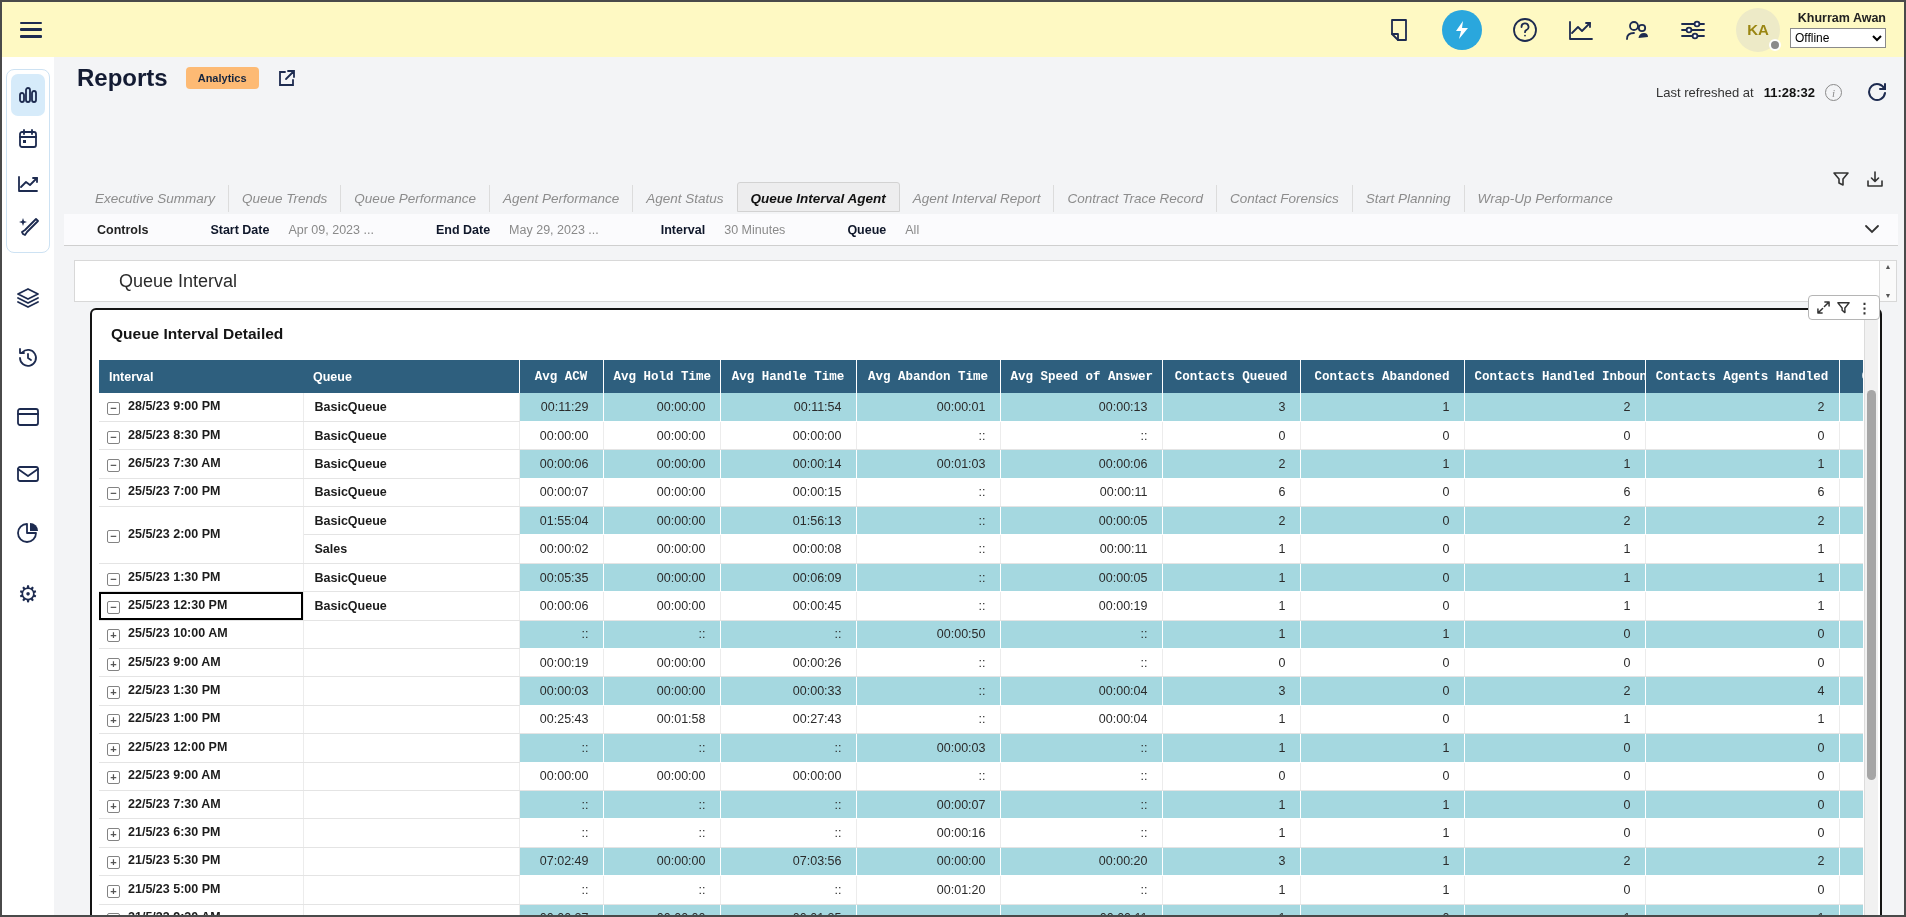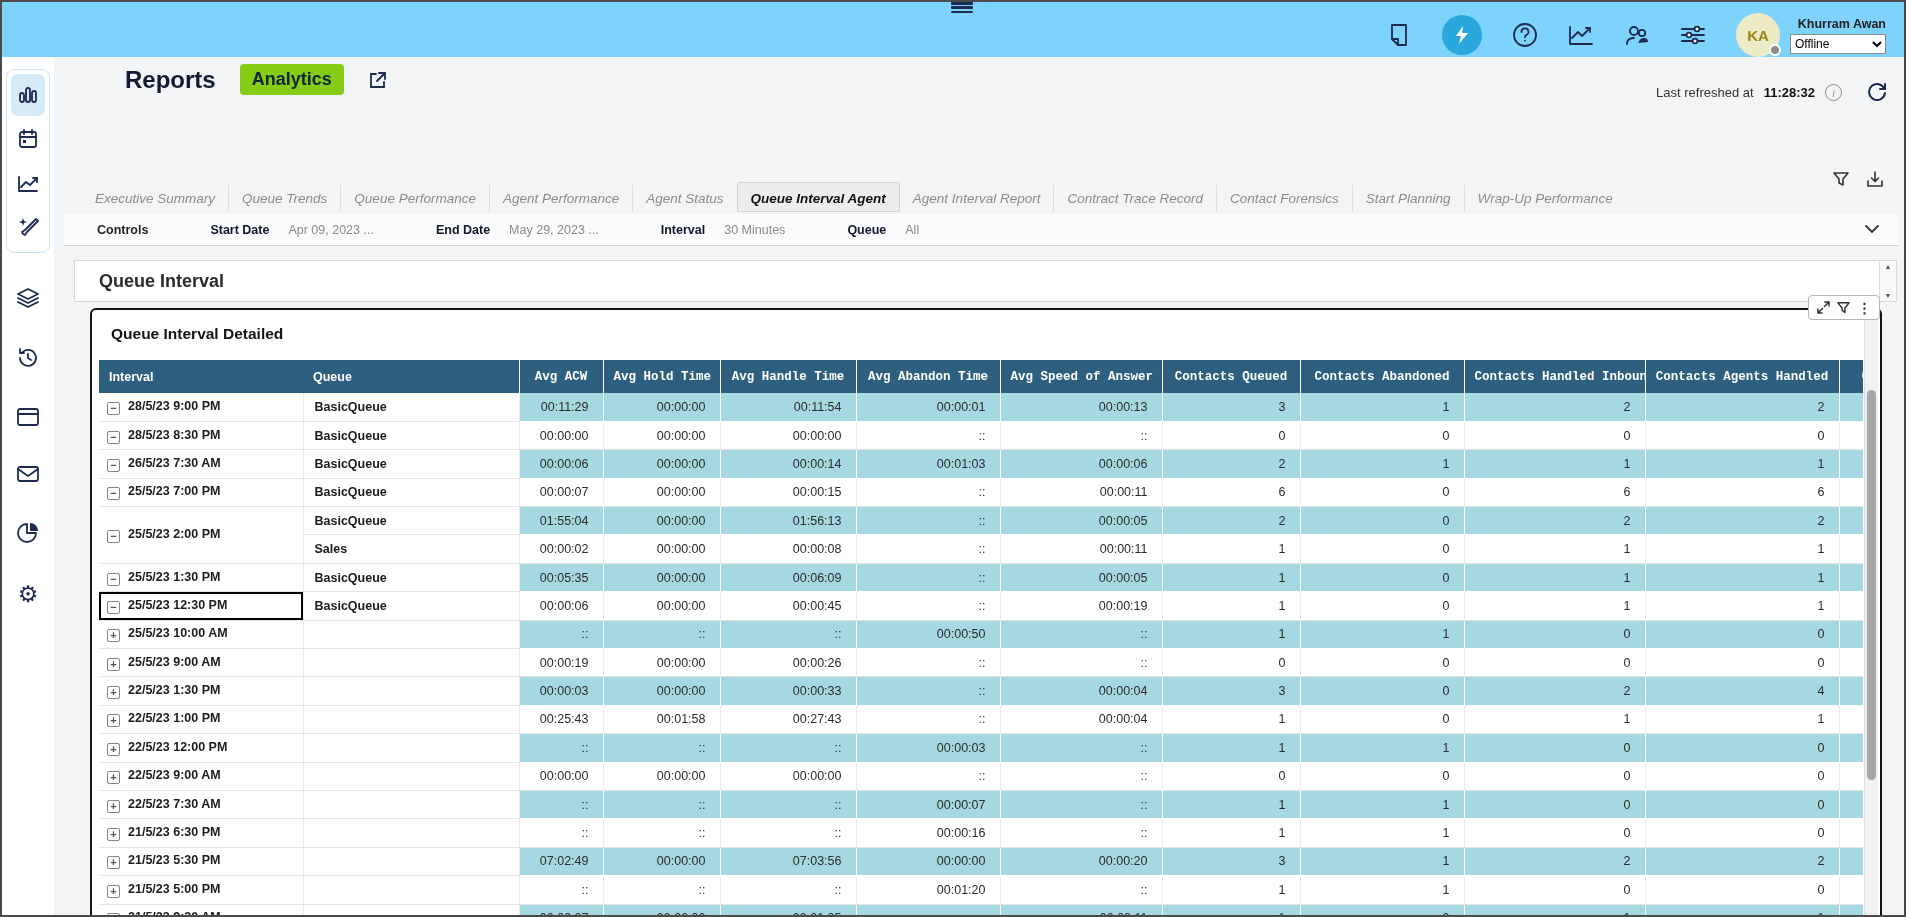--- a/index.html
+++ b/index.html
@@ -1,22 +1,22 @@
 <!DOCTYPE html>
 <html><head>
 <meta charset="utf-8">
 <style>
   * { margin:0; padding:0; box-sizing:border-box; }
   body { font-family:"Liberation Sans", sans-serif; background:#888; }
   .window { position:relative; width:1906px; height:917px; overflow:hidden;
             background:#f3f4f6; border:2px solid #4a4a4a; }
 
   
-  .topbar { position:absolute; left:0; top:0; width:100%; height:55px; background:#7dd3fc; z-index:30;
-            display:flex; align-items:center;flex-direction:column; }
+  .topbar { position:absolute; left:0; top:0; width:100%; height:55px; background:#fef9c3; z-index:30;
+            display:flex; align-items:center; }
   .hamburger { width:22px; height:16px; margin-left:18px; display:flex; flex-direction:column;
                justify-content:space-between; cursor:pointer; }
   .hamburger div { height:2.5px; background:#1d2b50; border-radius:1px; }
   .topbar-right { margin-left:auto; display:flex; align-items:center; gap:30px; padding-right:18px; }
   .tb-icon { width:26px; height:26px; display:flex; align-items:center; justify-content:center; cursor:pointer; }
   .tb-icon svg { stroke:#1d2b50; fill:none; stroke-width:1.8; stroke-linecap:round; stroke-linejoin:round; }
   .bolt-circle { width:40px; height:40px; border-radius:50%; background:#2aa7dd; display:flex;
                  align-items:center; justify-content:center; }
   .user-block { display:flex; align-items:center; gap:10px; }
   .avatar { position:relative; width:44px; height:44px; border-radius:50%; background:#edeac7;
@@ -35,23 +35,23 @@
   .side-group { border:1px solid #cde2f3; border-radius:8px; padding:4px; display:flex;
                 flex-direction:column; gap:2px; }
   .side-item { width:34px; height:42px; display:flex; align-items:center; justify-content:center;
                border-radius:7px; cursor:pointer; }
   .side-item.active { background:#d6ebfa; }
   .side-loose { margin-top:34px; display:flex; flex-direction:column; gap:34px; align-items:center; }
   .side-item svg, .side-loose svg { stroke:#1d2b50; fill:none; stroke-width:1.8; stroke-linecap:round; stroke-linejoin:round; }
   .gear-glyph { font-size:23px; color:#1d2b50; line-height:1; }
 
   
-  .page-head { position:absolute; left:75px; top:62px; display:flex; align-items:center; gap:24px;margin-left:48px; }
+  .page-head { position:absolute; left:75px; top:62px; display:flex; align-items:center; gap:18px; }
   .page-title { font-size:24px; font-weight:bold; color:#131b33; }
-  .badge { background:#84cc16; color:#14243f; font-size:18px; font-weight:bold;
+  .badge { background:#fdba74; color:#14243f; font-size:11px; font-weight:bold;
            padding:5px 12px; border-radius:4px; }
   .refresh-row { position:absolute; right:16px; top:78px; display:flex; align-items:center; gap:10px;
                  font-size:13px; color:#333; }
   .refresh-row b { font-weight:bold; color:#111; }
   .info-circle { width:17px; height:17px; border-radius:50%; border:1.5px solid #8a8a8a; color:#8a8a8a;
                  font-size:11px; display:flex; align-items:center; justify-content:center; font-style:italic;
                  font-family:"Liberation Serif", serif; }
   .refresh-icon svg { stroke:#1d2b50; fill:none; stroke-width:2; stroke-linecap:round; }
 
   
@@ -73,21 +73,21 @@
   .controls-label { font-weight:bold; color:#222; margin-left:33px; }
   .ctl { margin-left:62px; display:flex; gap:7px; cursor:pointer; }
   .ctl-name { font-weight:bold; color:#0f172a; }
   .ctl-val { color:#8a8a8a;margin-left:12px; }
   .controls-chevron { margin-left:auto; margin-right:18px; cursor:pointer; }
   .controls-chevron svg { stroke:#333; fill:none; stroke-width:1.8; stroke-linecap:round; }
 
   
   .panel { position:absolute; left:72px; top:258px; width:1823px; height:42px; background:#fff;
            border:1px solid #d8d8d8; display:flex; align-items:center; }
-  .panel-title { font-size:18px; font-weight:bold; color:#2b2b2b; margin-left:24px; }
+  .panel-title { font-size:18px; font-weight:normal; color:#2b2b2b; margin-left:44px; }
   .panel-scroll { margin-left:auto; width:17px; height:100%; border-left:1px solid #ddd; background:#fafafa;
                   display:flex; flex-direction:column; justify-content:space-between; align-items:center;
                   padding:2px 0; font-size:7px; color:#555; cursor:pointer; }
 
   
   .wtoolbar { position:absolute; left:1806px; top:293px; width:72px; height:25px; background:#fff;
               border:1px solid #b5b5b5; border-radius:4px; z-index:12; display:flex; align-items:center;
               justify-content:space-evenly; }
   .wtoolbar svg { stroke:#333; fill:none; stroke-width:1.6; stroke-linecap:round; stroke-linejoin:round; cursor:pointer; }
   .kebab { font-size:14px; color:#333; font-weight:bold; line-height:1; cursor:pointer; }

